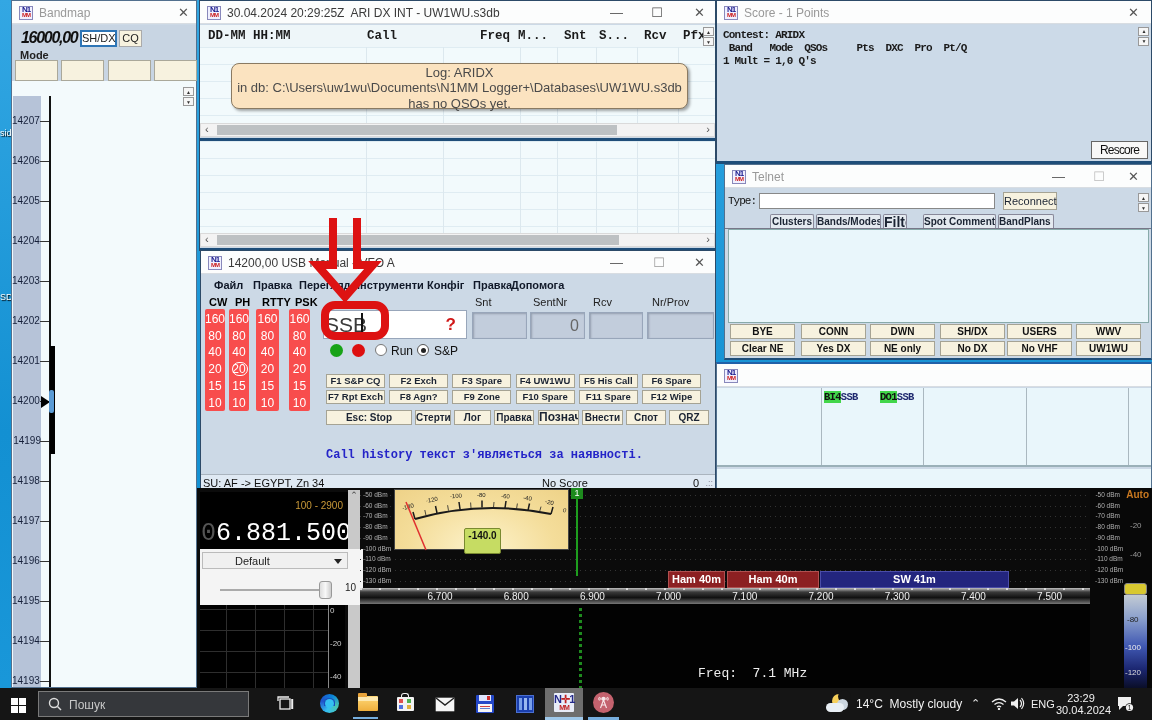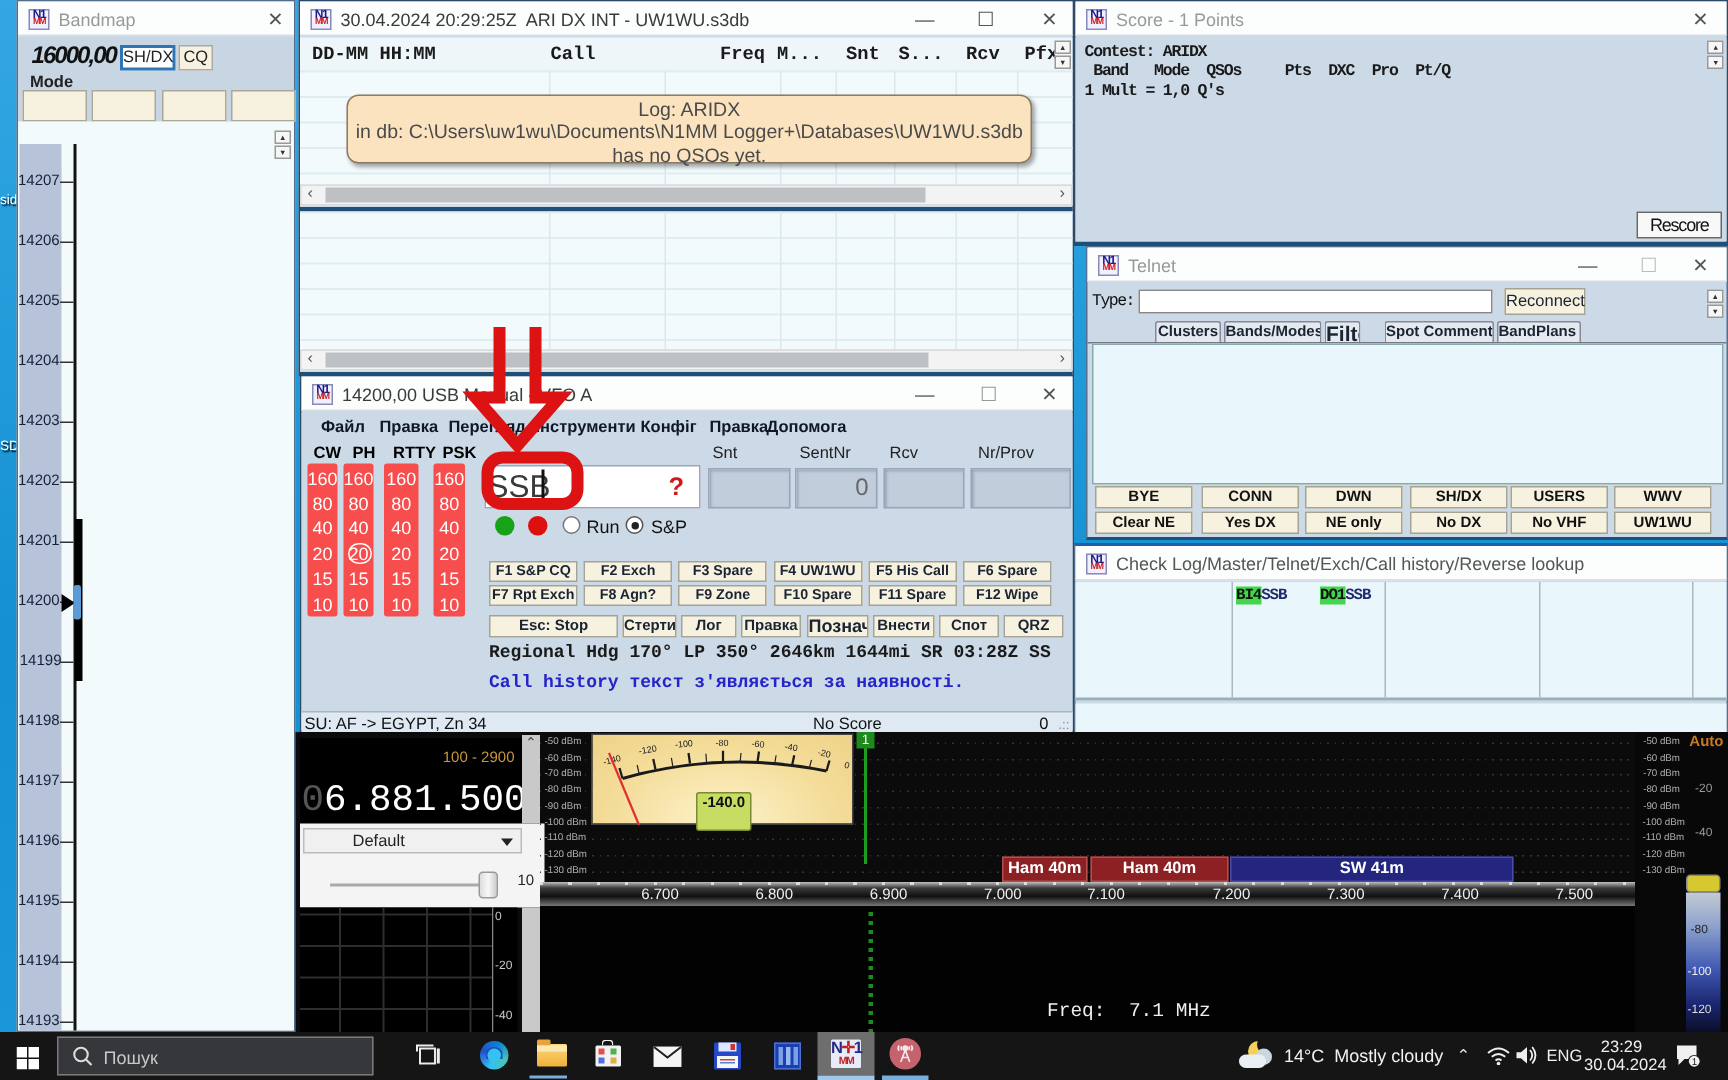--- a/index.html
+++ b/index.html
@@ -214,21 +214,20 @@
       <div class="btn" style="left:351px;top:176px;width:65px;height:15px;font-size:10px;line-height:13px;color:#111">UW1WU</div>
     </div>
 </div>
 
 <div class="win" id="check" style="left:716px;top:362px;width:436px;height:127px;border-top:2px solid #2060a8">
  <div class="tb">
       <span class="ti icon">
         <b>N1</b>
         <i>MM</i>
       </span>
-      <span class="tt dk" style="color:#555">Check Log/Master/Telnet/Exch/Call history/Reverse lookup</span>
     </div>
  <div class="a" style="left:0;top:24px;right:0;height:79px;background:#e9f6fb;border-bottom:2px solid #9ab0b8">
   <div class="a" style="left:104px;top:0;bottom:0;width:1px;background:#aab8c0"></div>
   <div class="a" style="left:206px;top:0;bottom:0;width:1px;background:#aab8c0"></div>
   <div class="a" style="left:309px;top:0;bottom:0;width:1px;background:#aab8c0"></div>
   <div class="a" style="left:411px;top:0;bottom:0;width:1px;background:#aab8c0"></div>
   <div class="a mono" style="left:107px;top:3px;font-size:10.5px;letter-spacing:-0.7px;font-weight:bold;color:#202a70"><span style="background:#42d64a;color:#111">BI4</span>SSB</div>
   <div class="a mono" style="left:163px;top:3px;font-size:10.5px;letter-spacing:-0.7px;font-weight:bold;color:#202a70"><span style="background:#42d64a;color:#111">DO1</span>SSB</div>
  </div>
  <div class="a" style="left:0;top:105px;right:0;bottom:0;background:#e9f6fb"></div>
@@ -336,21 +335,20 @@
         <div class="btn" style="left:125px;top:135px;width:86px;height:15px;font-size:10px;line-height:13px;white-space:nowrap;overflow:hidden">Esc: Stop</div>
         <div class="btn" style="left:214px;top:135px;width:36px;height:15px;font-size:10px;line-height:13px;white-space:nowrap;overflow:hidden">Стерти</div>
         <div class="btn" style="left:253px;top:135px;width:37px;height:15px;font-size:10px;line-height:13px;white-space:nowrap;overflow:hidden">Лог</div>
         <div class="btn" style="left:293px;top:135px;width:40px;height:15px;font-size:10px;line-height:13px;white-space:nowrap;overflow:hidden">Правка</div>
         <div class="btn" style="left:337px;top:135px;width:41px;height:15px;font-size:12px;line-height:13px;white-space:nowrap;overflow:hidden">Познач</div>
         <div class="btn" style="left:381px;top:135px;width:41px;height:15px;font-size:10px;line-height:13px;white-space:nowrap;overflow:hidden">Внести</div>
         <div class="btn" style="left:425px;top:135px;width:40px;height:15px;font-size:10px;line-height:13px;white-space:nowrap;overflow:hidden">Спот</div>
         <div class="btn" style="left:468px;top:135px;width:40px;height:15px;font-size:10px;line-height:13px;white-space:nowrap;overflow:hidden">QRZ</div>
       </div>
 
-  <div class="a mono" style="left:125px;top:153px;font-size:12px;font-weight:bold;color:#1a1a1a;white-space:nowrap">Regional Hdg 170° LP 350° 2646km 1644mi SR 03:28Z SS</div>
   <div class="a mono" style="left:125px;top:173px;font-size:12px;font-weight:bold;color:#2424c8;white-space:nowrap">Call history текст з'являється за наявності.</div>
 
   <div class="a" style="left:0;top:199px;right:0;height:15px;background:#dfe9f3;border-top:1px solid #aab4be;font-size:11px;color:#111">
    <span class="a" style="left:2px;top:2px">SU: AF -&gt; EGYPT, Zn 34</span>
    <span class="a" style="left:341px;top:2px">No Score</span>
    <span class="a" style="right:16px;top:2px">0</span>
    <span class="a" style="right:2px;top:3px;color:#889;font-size:9px">.::</span>
   </div>
  </div>
 </div>
@@ -443,21 +441,21 @@
 
  <div class="a" style="left:471px;top:83px;width:57px;height:17px;background:#8c2022;border:1px solid #b05050;color:#fff;font-size:11px;font-weight:bold;text-align:center;line-height:15px">Ham 40m</div>
  <div class="a" style="left:530px;top:83px;width:92px;height:17px;background:#8c2022;border:1px solid #b05050;color:#fff;font-size:11px;font-weight:bold;text-align:center;line-height:15px">Ham 40m</div>
  <div class="a" style="left:623px;top:83px;width:189px;height:17px;background:#23257e;border:1px solid #4a4ca8;color:#fff;font-size:11px;font-weight:bold;text-align:center;line-height:15px">SW 41m</div>
 
  <div class="a" id="fscale" style="left:163px;top:100px;width:730px;height:16px;background:linear-gradient(180deg,#c0c0c0 0,#3a3a3a 25%,#101010 60%,#777 100%)">
       <div class="a" style="left:60px;top:3px;width:40px;text-align:center;font-size:10px;color:#f0f0f0">6.700</div>
       <div class="a" style="left:136.2px;top:3px;width:40px;text-align:center;font-size:10px;color:#f0f0f0">6.800</div>
       <div class="a" style="left:212.4px;top:3px;width:40px;text-align:center;font-size:10px;color:#f0f0f0">6.900</div>
       <div class="a" style="left:288.6px;top:3px;width:40px;text-align:center;font-size:10px;color:#f0f0f0">7.000</div>
-      <div class="a" style="left:364.8px;top:3px;width:40px;font-size:10px;color:#f0f0f0">7.100</div>
+      <div class="a" style="left:364.8px;top:3px;width:40px;text-align:center;font-size:10px;color:#f0f0f0">7.100</div>
       <div class="a" style="left:441px;top:3px;width:40px;text-align:center;font-size:10px;color:#f0f0f0">7.200</div>
       <div class="a" style="left:517.2px;top:3px;width:40px;text-align:center;font-size:10px;color:#f0f0f0">7.300</div>
       <div class="a" style="left:593.4px;top:3px;width:40px;text-align:center;font-size:10px;color:#f0f0f0">7.400</div>
       <div class="a" style="left:669.6px;top:3px;width:40px;text-align:center;font-size:10px;color:#f0f0f0">7.500</div>
       <div class="a" style="left:0;top:0;width:730px;height:2px;background-image:repeating-linear-gradient(90deg,#ddd 0 2px,transparent 2px 19px)"></div>
     </div>
 
  <div class="a" style="left:521px;top:117px;width:52px;height:2px;background-image:repeating-linear-gradient(90deg,#fff 0 2px,transparent 2px 5px)"></div>
 
  <div class="a" style="left:163px;top:116px;width:730px;height:84px;background:#020202">

